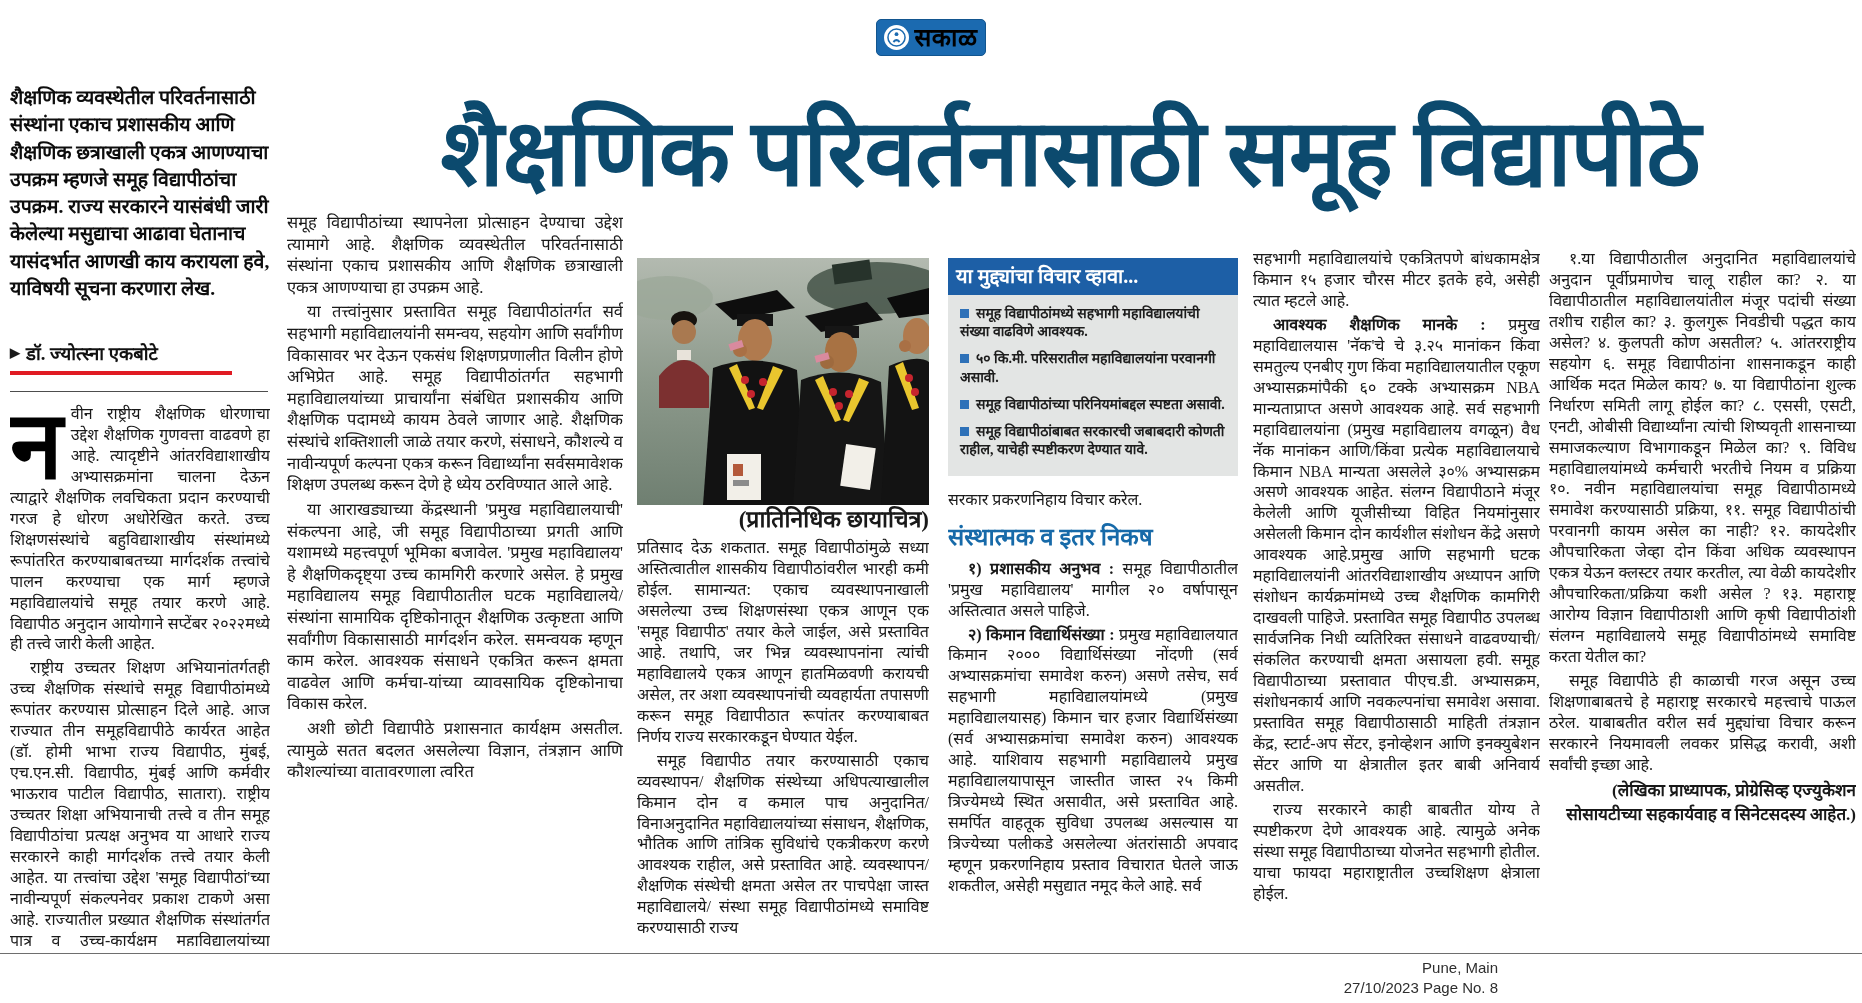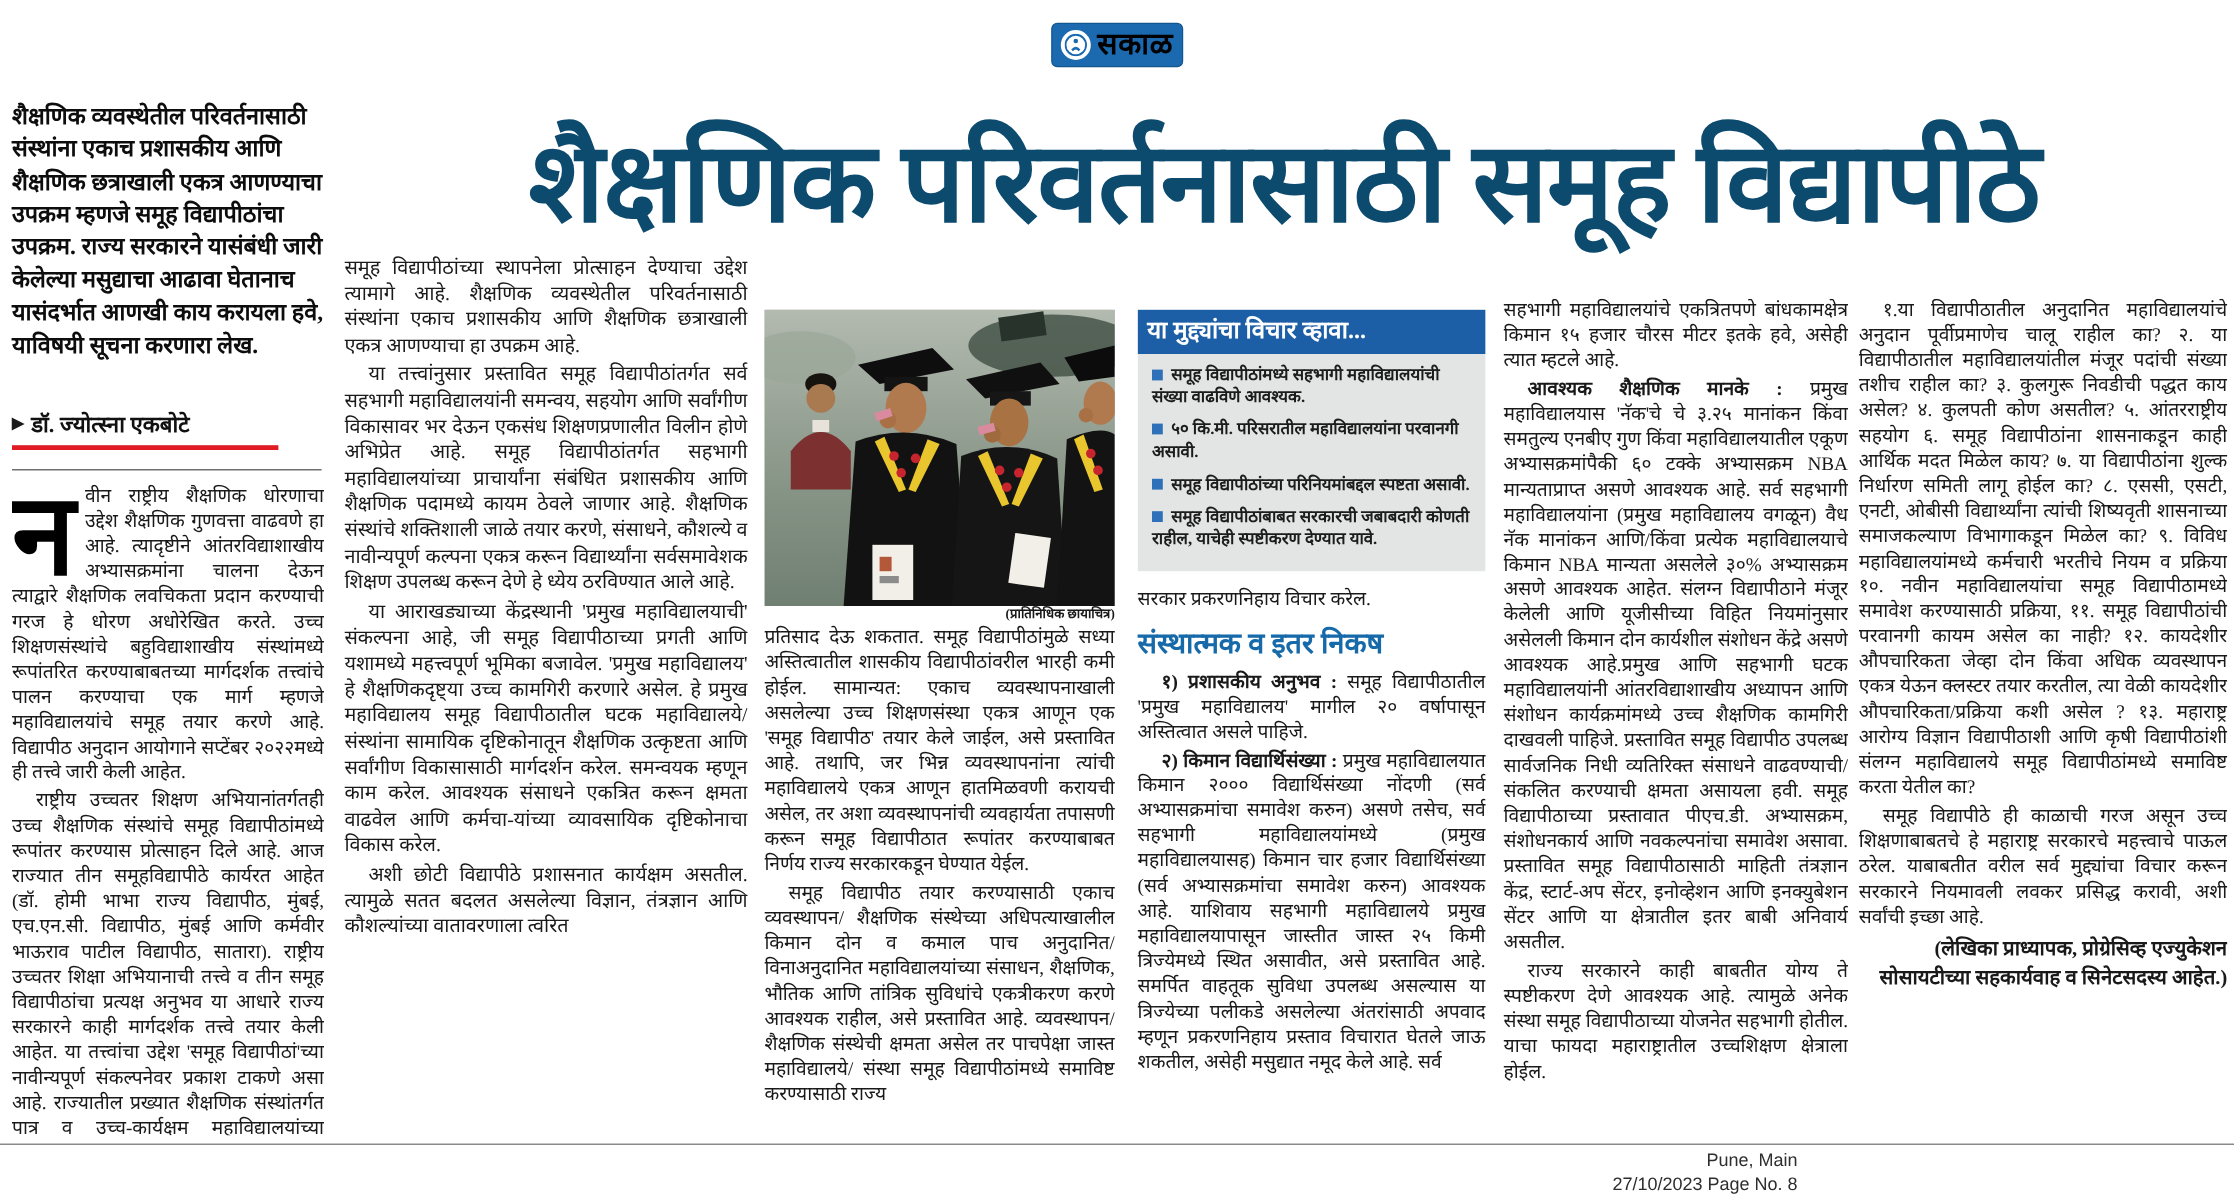--- a/index.html
+++ b/index.html
@@ -52,21 +52,21 @@
   .col-5 { left:1253px; top:249px; width:287px; height:697px; }
   .col-6 { left:1549px; top:249px; width:307px; height:697px;font-family:Liberation Serif, serif; }
 
   .dropcap {
     float:left; font-weight:bold; font-size:95px; line-height:76px;
     margin:4px 8px 0 0; color:#000;
   }
 
   
   .photo { width:292px; height:247px; display:block; background:#8d988b; }
-  .photo-caption { font-weight:bold; text-align:right; font-size:11px; margin:4px 0 8px 0; text-indent:0; }
+  .photo-caption { font-weight:bold; text-align:right; font-size:23px; margin:4px 0 8px 0; text-indent:0; }
 
   
   .hl-box { width:290px; margin-bottom:14px; }
   .hl-head {
     background:#1d5fa6; color:#ffffff; font-weight:bold; font-size:20px;
     padding:7px 10px 8px 8px; line-height:1.1; text-align:left;
   }
   .hl-body { background:#e3e5e4; padding:10px 10px 8px 12px; }
   .hl-item { font-size:14px; font-weight:bold; color:#1c1c1c; line-height:1.3;
     margin-bottom:9px; text-align:left; }

